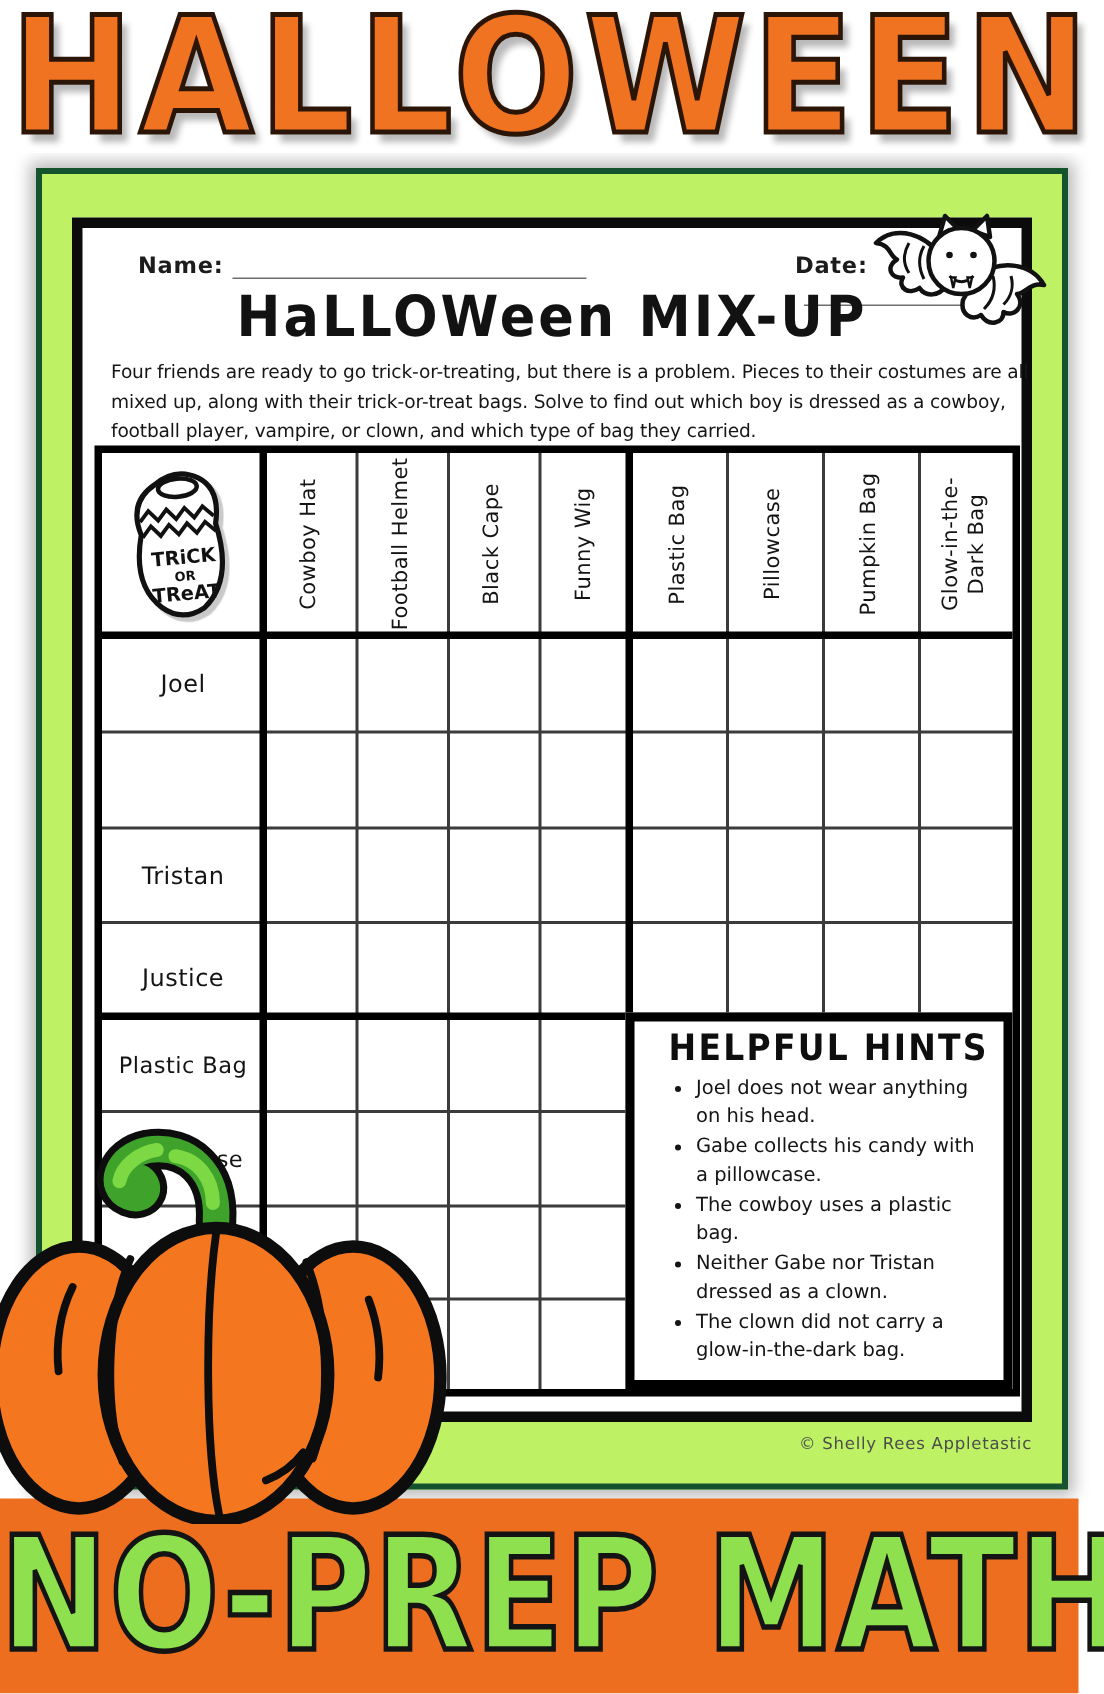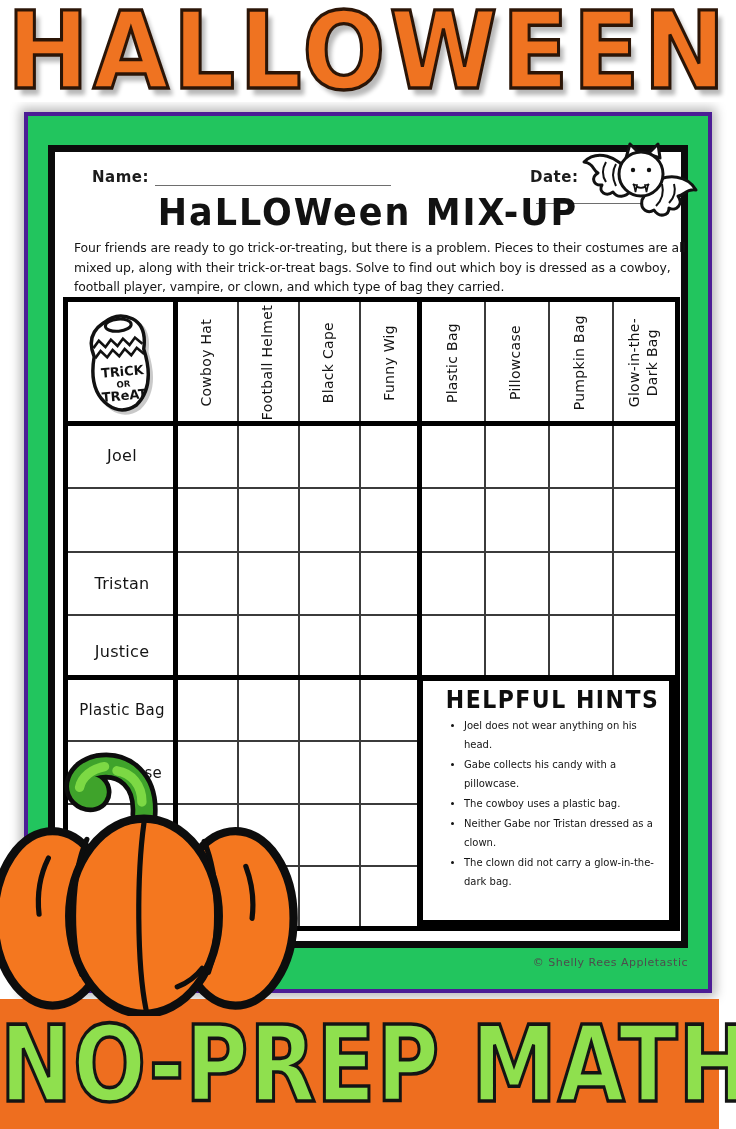--- a/index.html
+++ b/index.html
@@ -11,21 +11,21 @@
   .top-banner{position:absolute;left:0;top:0;width:736px;height:102px;
     display:flex;align-items:center;justify-content:center;background:#ffffff;z-index:3;}
   .top-banner .word{
     font-size:96px;font-weight:bold;letter-spacing:4px;color:#EF7321;
     -webkit-text-stroke:3px #2B1507;
     text-shadow:5px 6px 4px rgba(0,0,0,0.28);
     transform:scale(1.02,1.12);white-space:nowrap;
   }
   
   .page{position:absolute;left:24px;top:112px;width:688px;height:881px;
-    background:#22c55e;border:4px solid #4c1d95;box-sizing:border-box;
+    background:#bef264;border:4px solid #14532d;box-sizing:border-box;
     box-shadow:0 0 10px 4px #b9b9b9;z-index:2;}
   .frame{position:absolute;left:20px;top:29px;width:640px;height:803px;
     border:7px solid #0b0b0b;box-sizing:border-box;background:#ffffff;}
   .name-date{position:absolute;left:64px;top:52px;width:560px;height:22px;
     font-size:15px;color:#1c1c1c;}
   .nd-label{font-weight:bold;letter-spacing:0.5px;}
   .blank{display:inline-block;border-bottom:1.5px solid #6e6e6e;height:14px;vertical-align:bottom;}
   .blank.name{width:236px;margin-left:6px;}
   .blank.date{width:110px;margin-left:6px;}
   .nd-date{position:absolute;left:438px;top:0;}
@@ -47,21 +47,21 @@
   .row-label{position:absolute;left:0;width:108px;display:flex;align-items:center;justify-content:center;
     font-size:16px;color:#141414;letter-spacing:0.3px;}
   .corner-cell{position:absolute;left:0;top:0;width:108px;height:122px;
     display:flex;align-items:center;justify-content:center;}
   
   .hints{position:absolute;left:349px;top:373px;width:258px;height:251px;
     border:6px solid #000;box-sizing:border-box;background:#fff;padding:4px 8px 2px 21px;}
   .hints-title{text-align:center;font-size:22px;font-weight:bold;letter-spacing:1.5px;
     color:#0e0e0e;transform:scaleY(1.1);margin:2px 0 4px 0;}
   .hints ul{margin:0;padding-left:20px;}
-  .hints li{font-size:10px;line-height:19px;color:#141414;margin-bottom:1px;}
+  .hints li{font-size:13px;line-height:19px;color:#141414;margin-bottom:1px;}
   .copyright{position:absolute;right:20px;top:840px;font-size:11px;color:#4d4d4d;letter-spacing:0.5px;}
   
   .footer-banner{position:absolute;left:0;top:999px;width:719px;height:130px;
     display:flex;align-items:center;justify-content:flex-start;z-index:4;}
   .footer-banner .word{
     font-size:86px;font-weight:bold;letter-spacing:1px;color:#8FE04E;
     -webkit-text-stroke:3px #141414;transform:scale(1.0,1.22);white-space:nowrap;}
   
   .bat{position:absolute;left:548px;top:26px;width:128px;height:80px;}
   .pumpkin{position:absolute;left:-14px;top:750px;width:316px;height:266px;z-index:6;}

